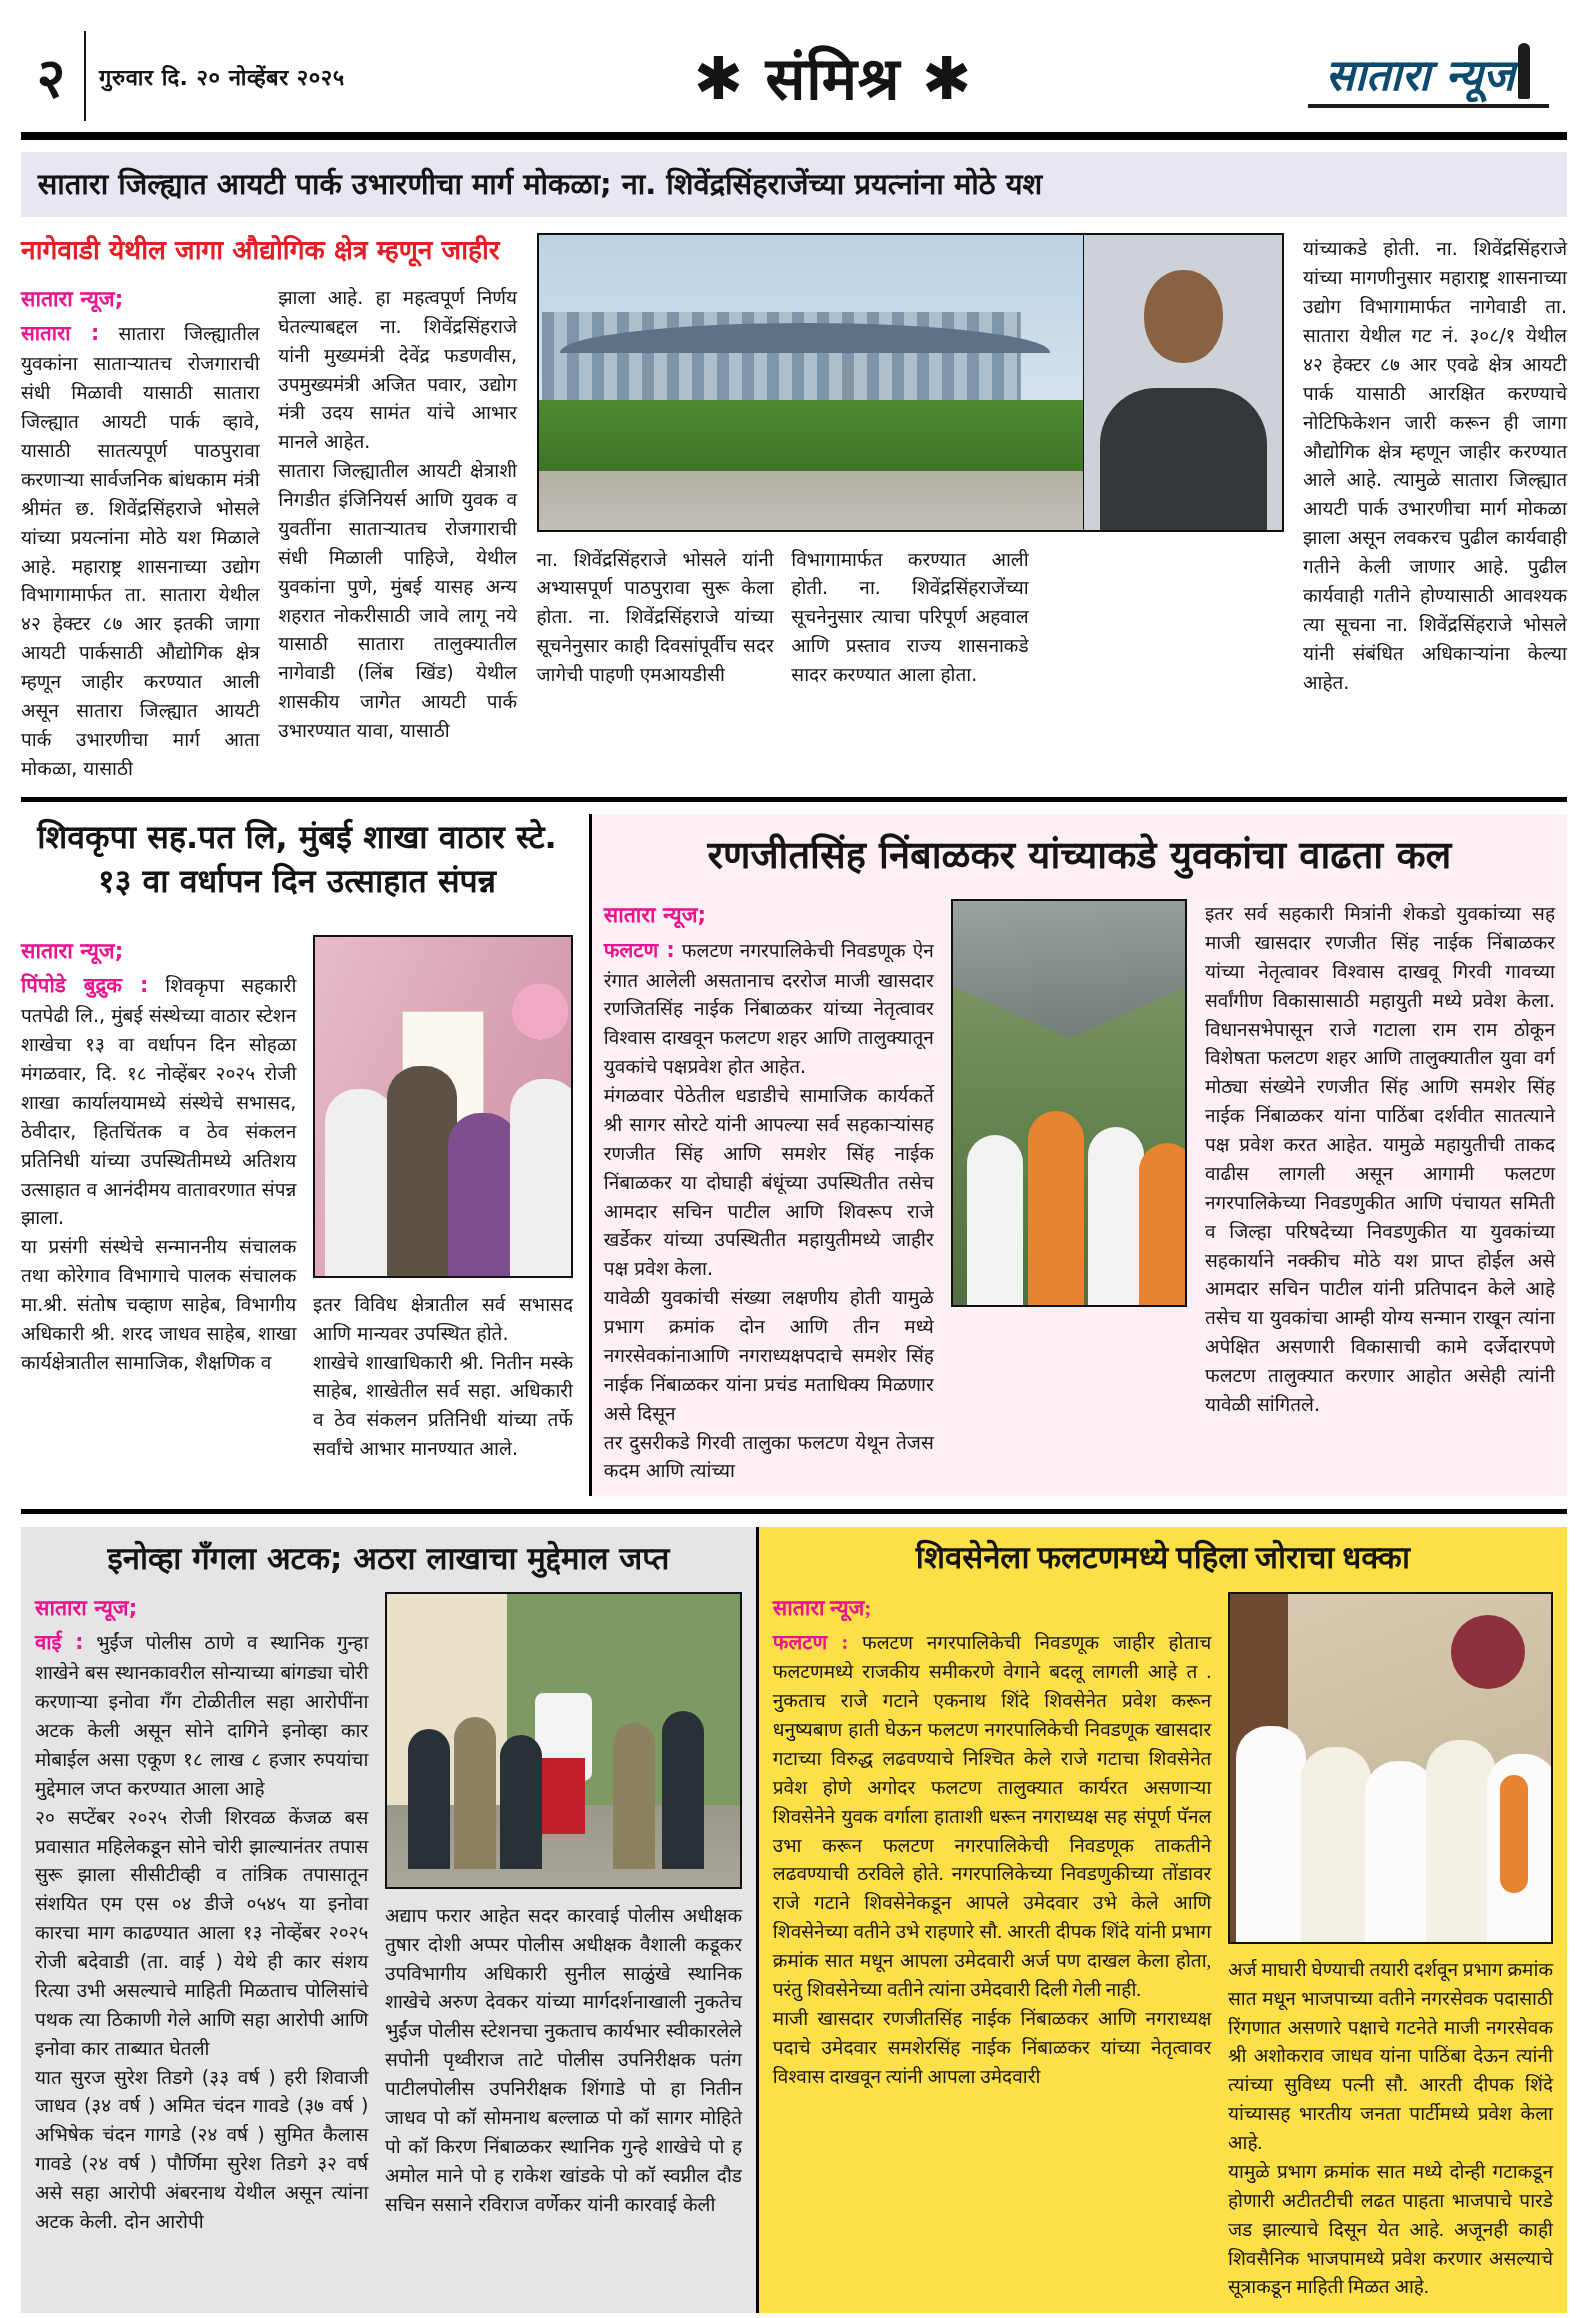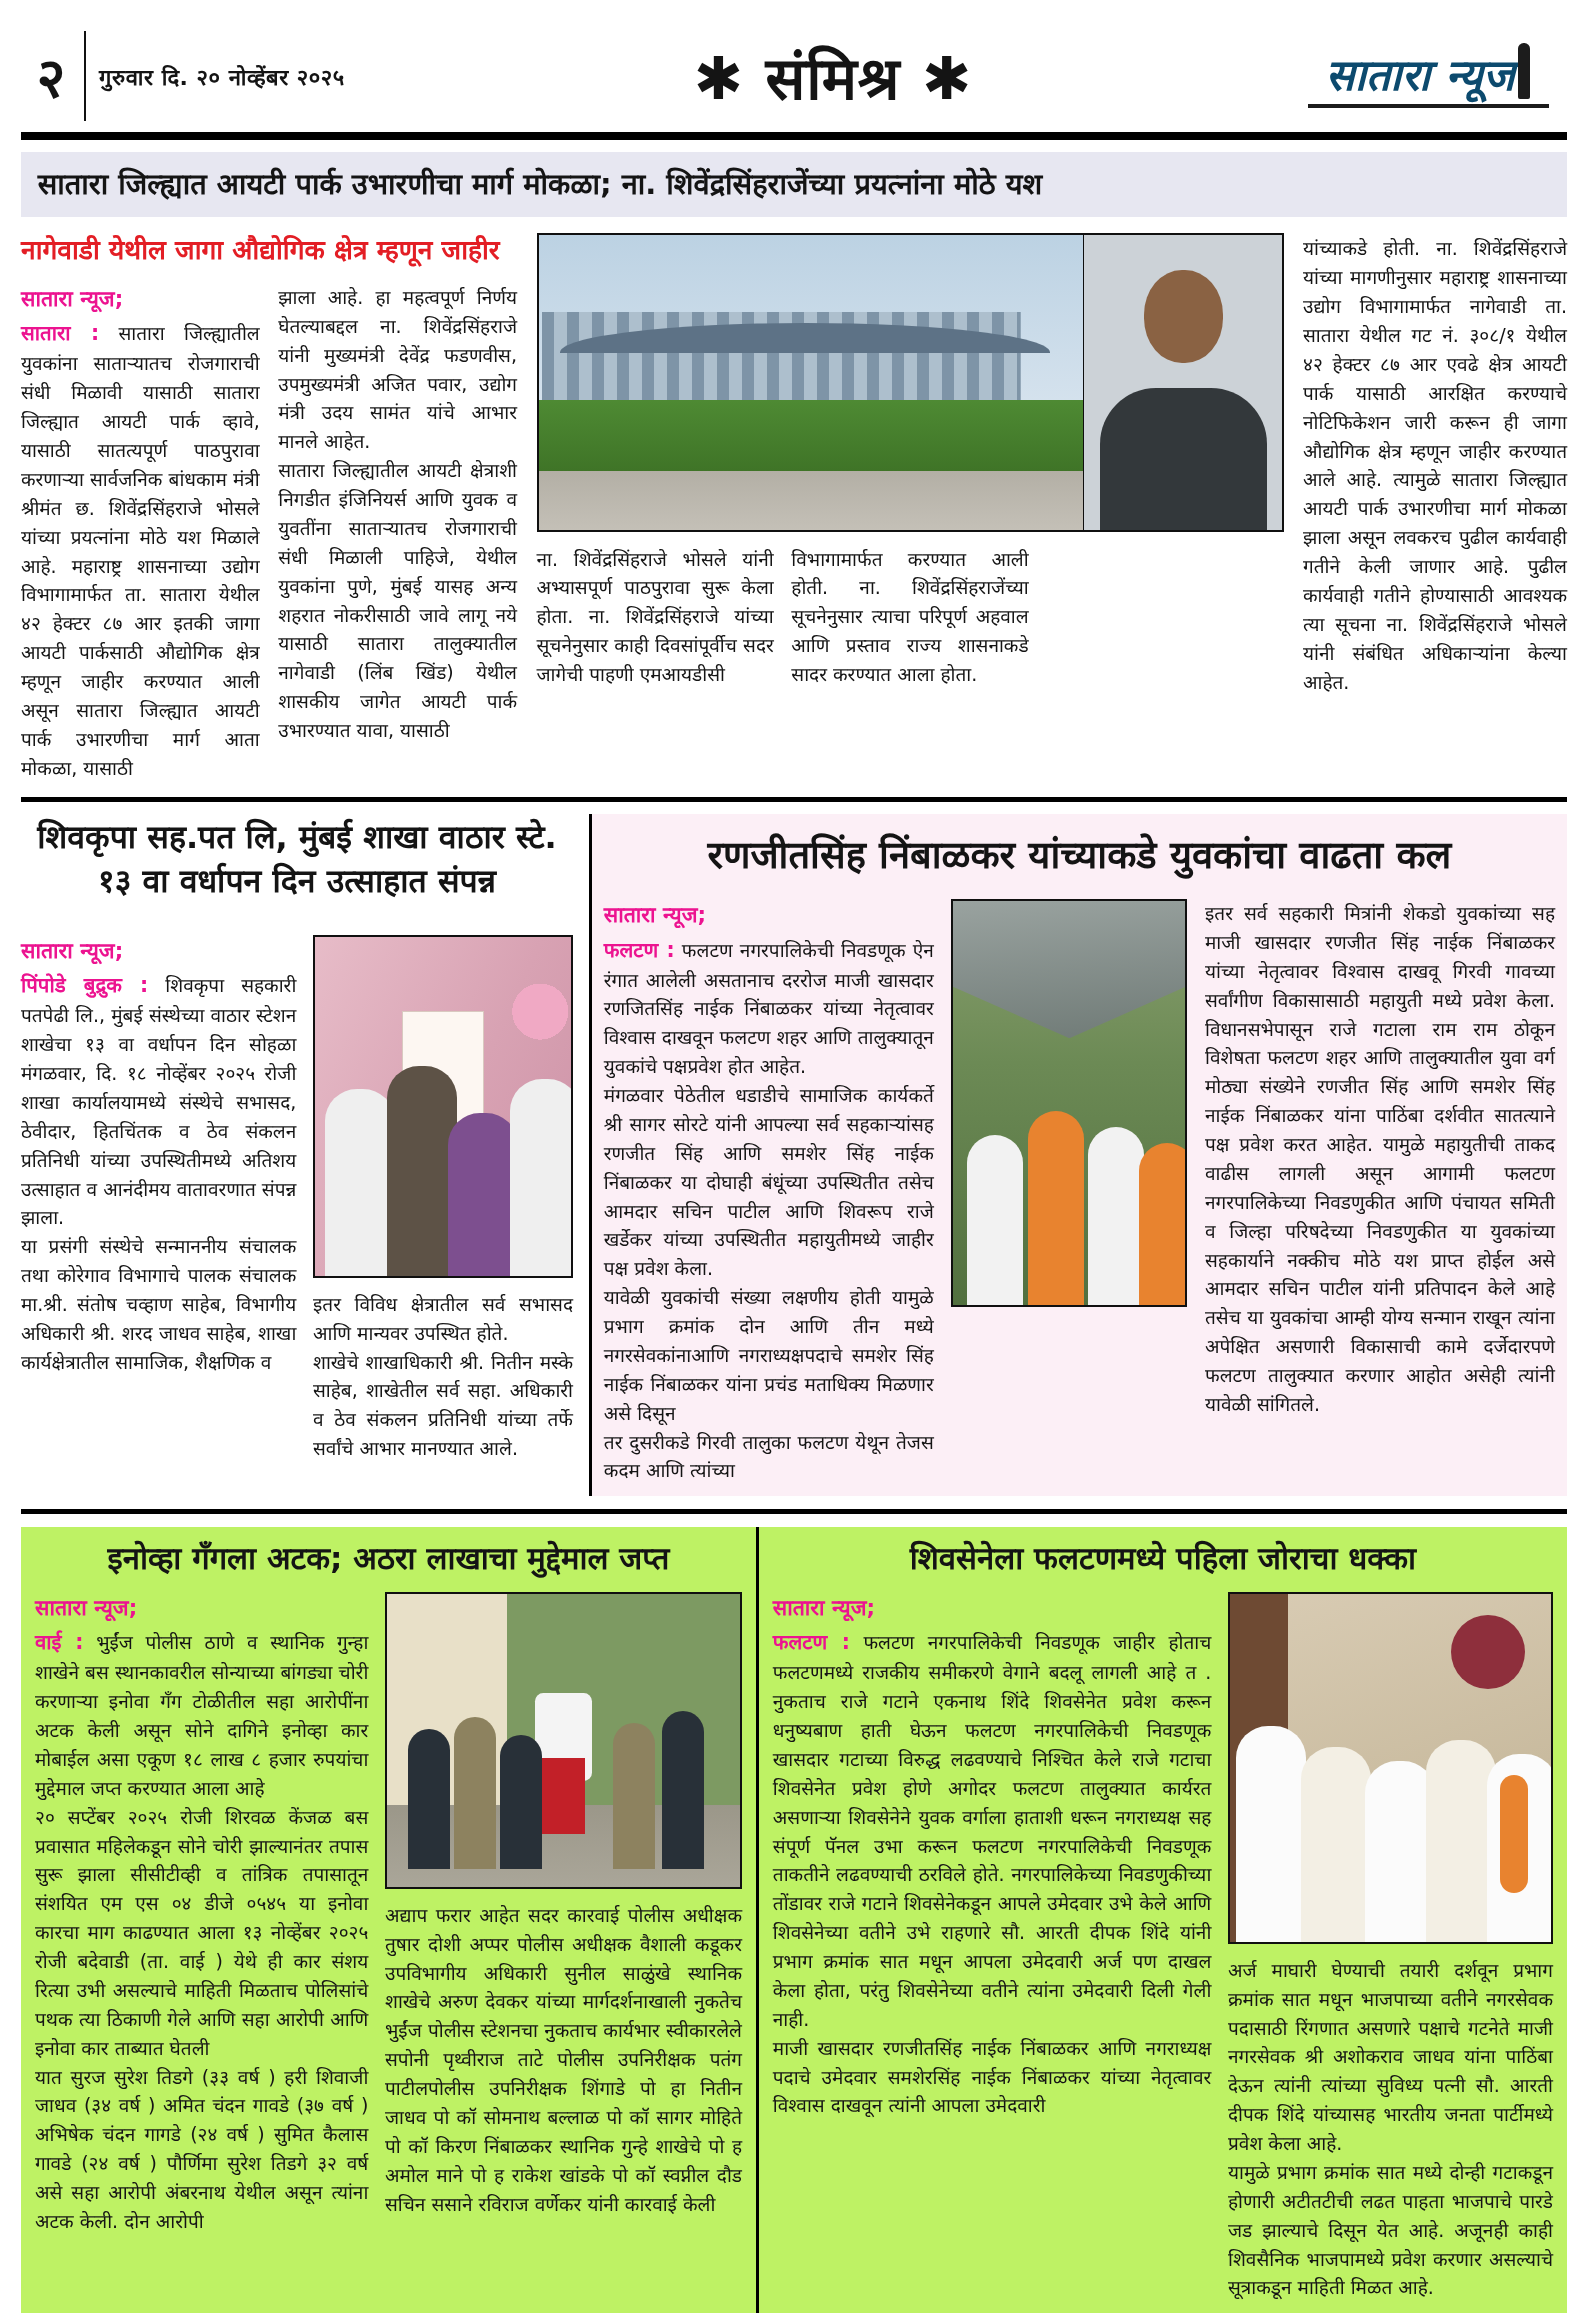--- a/index.html
+++ b/index.html
@@ -76,33 +76,33 @@
       linear-gradient(180deg, #8aa06f 0%, #6c8a55 40%, #52703f 100%);
   }
   .p3-canopy { position:absolute; left:-10%; top:0; width:120%; height:34%;
     background:linear-gradient(175deg, #9aa3a0 0%, #6f7a76 100%);
     clip-path:polygon(0 0, 100% 0, 100% 55%, 50% 100%, 0 55%); }
   .p3-person { position:absolute; bottom:0; width:56px; height:42%; background:#f2f2f2; border-radius:28px 28px 0 0; }
   .p3-person.saffron { background:#e8832f; }
 
   
   .row3 { display:grid; grid-template-columns:735px 2.8px 1fr; margin:13px 21px 0 21px; min-height:510px; }
-  .art4 { background:#bef264; padding:10.2px 14px; }
+  .art4 { background:#e5e5e5; padding:10.2px 14px; }
   .art4-head { font-size:31px; font-weight:800; text-align:center; line-height:1.3; margin-bottom:14px; }
   .art4-body { display:grid; grid-template-columns:1fr 357px; gap:16.7px; }
   .p4 { height:297px; margin-bottom:12px;
     background:
       linear-gradient(180deg, rgba(0,0,0,0) 72%, #9b9789 72%, #aaa699 100%),
       linear-gradient(90deg, #e8e0c8 0 34%, #7d9a62 34% 100%);
   }
   .p4-van { position:absolute; left:42%; top:34%; width:16%; height:30%; background:#f4f4f4; border-radius:8.3px; }
   .p4-sign { position:absolute; left:44%; top:56%; width:12%; height:26%; background:#c22028; }
   .p4-person { position:absolute; bottom:6%; width:42px; height:48%; background:#283038; border-radius:21px 21px 0 0; }
   .p4-person.khaki { background:#8d825f; }
-  .art5 { background:#bef264; padding:10.2px 14px; }
+  .art5 { background:#fde047; padding:10.2px 14px;font-family:Liberation Serif, serif; }
   .art5-head { font-size:31px; font-weight:800; text-align:center; line-height:1.3; margin-bottom:14px; }
   .art5-body { display:grid; grid-template-columns:1fr 325px; gap:16.7px; }
   .p5 { height:352px; margin-bottom:12px;
     background:
       linear-gradient(90deg, #6e4a33 0 18%, rgba(0,0,0,0) 18%),
       linear-gradient(160deg, #d9ccb4 0%, #c9bb9f 60%, #b7a98c 100%);
   }
   .p5-emblem { position:absolute; right:8%; top:6%; width:74px; height:74px; background:#8e2f3c; border-radius:50%; }
   .p5-person { position:absolute; bottom:0; width:70px; height:62%; background:#fbfbfb; border-radius:32px 32px 0 0; }
   .p5-person.kurta { background:#f3efe4; }

